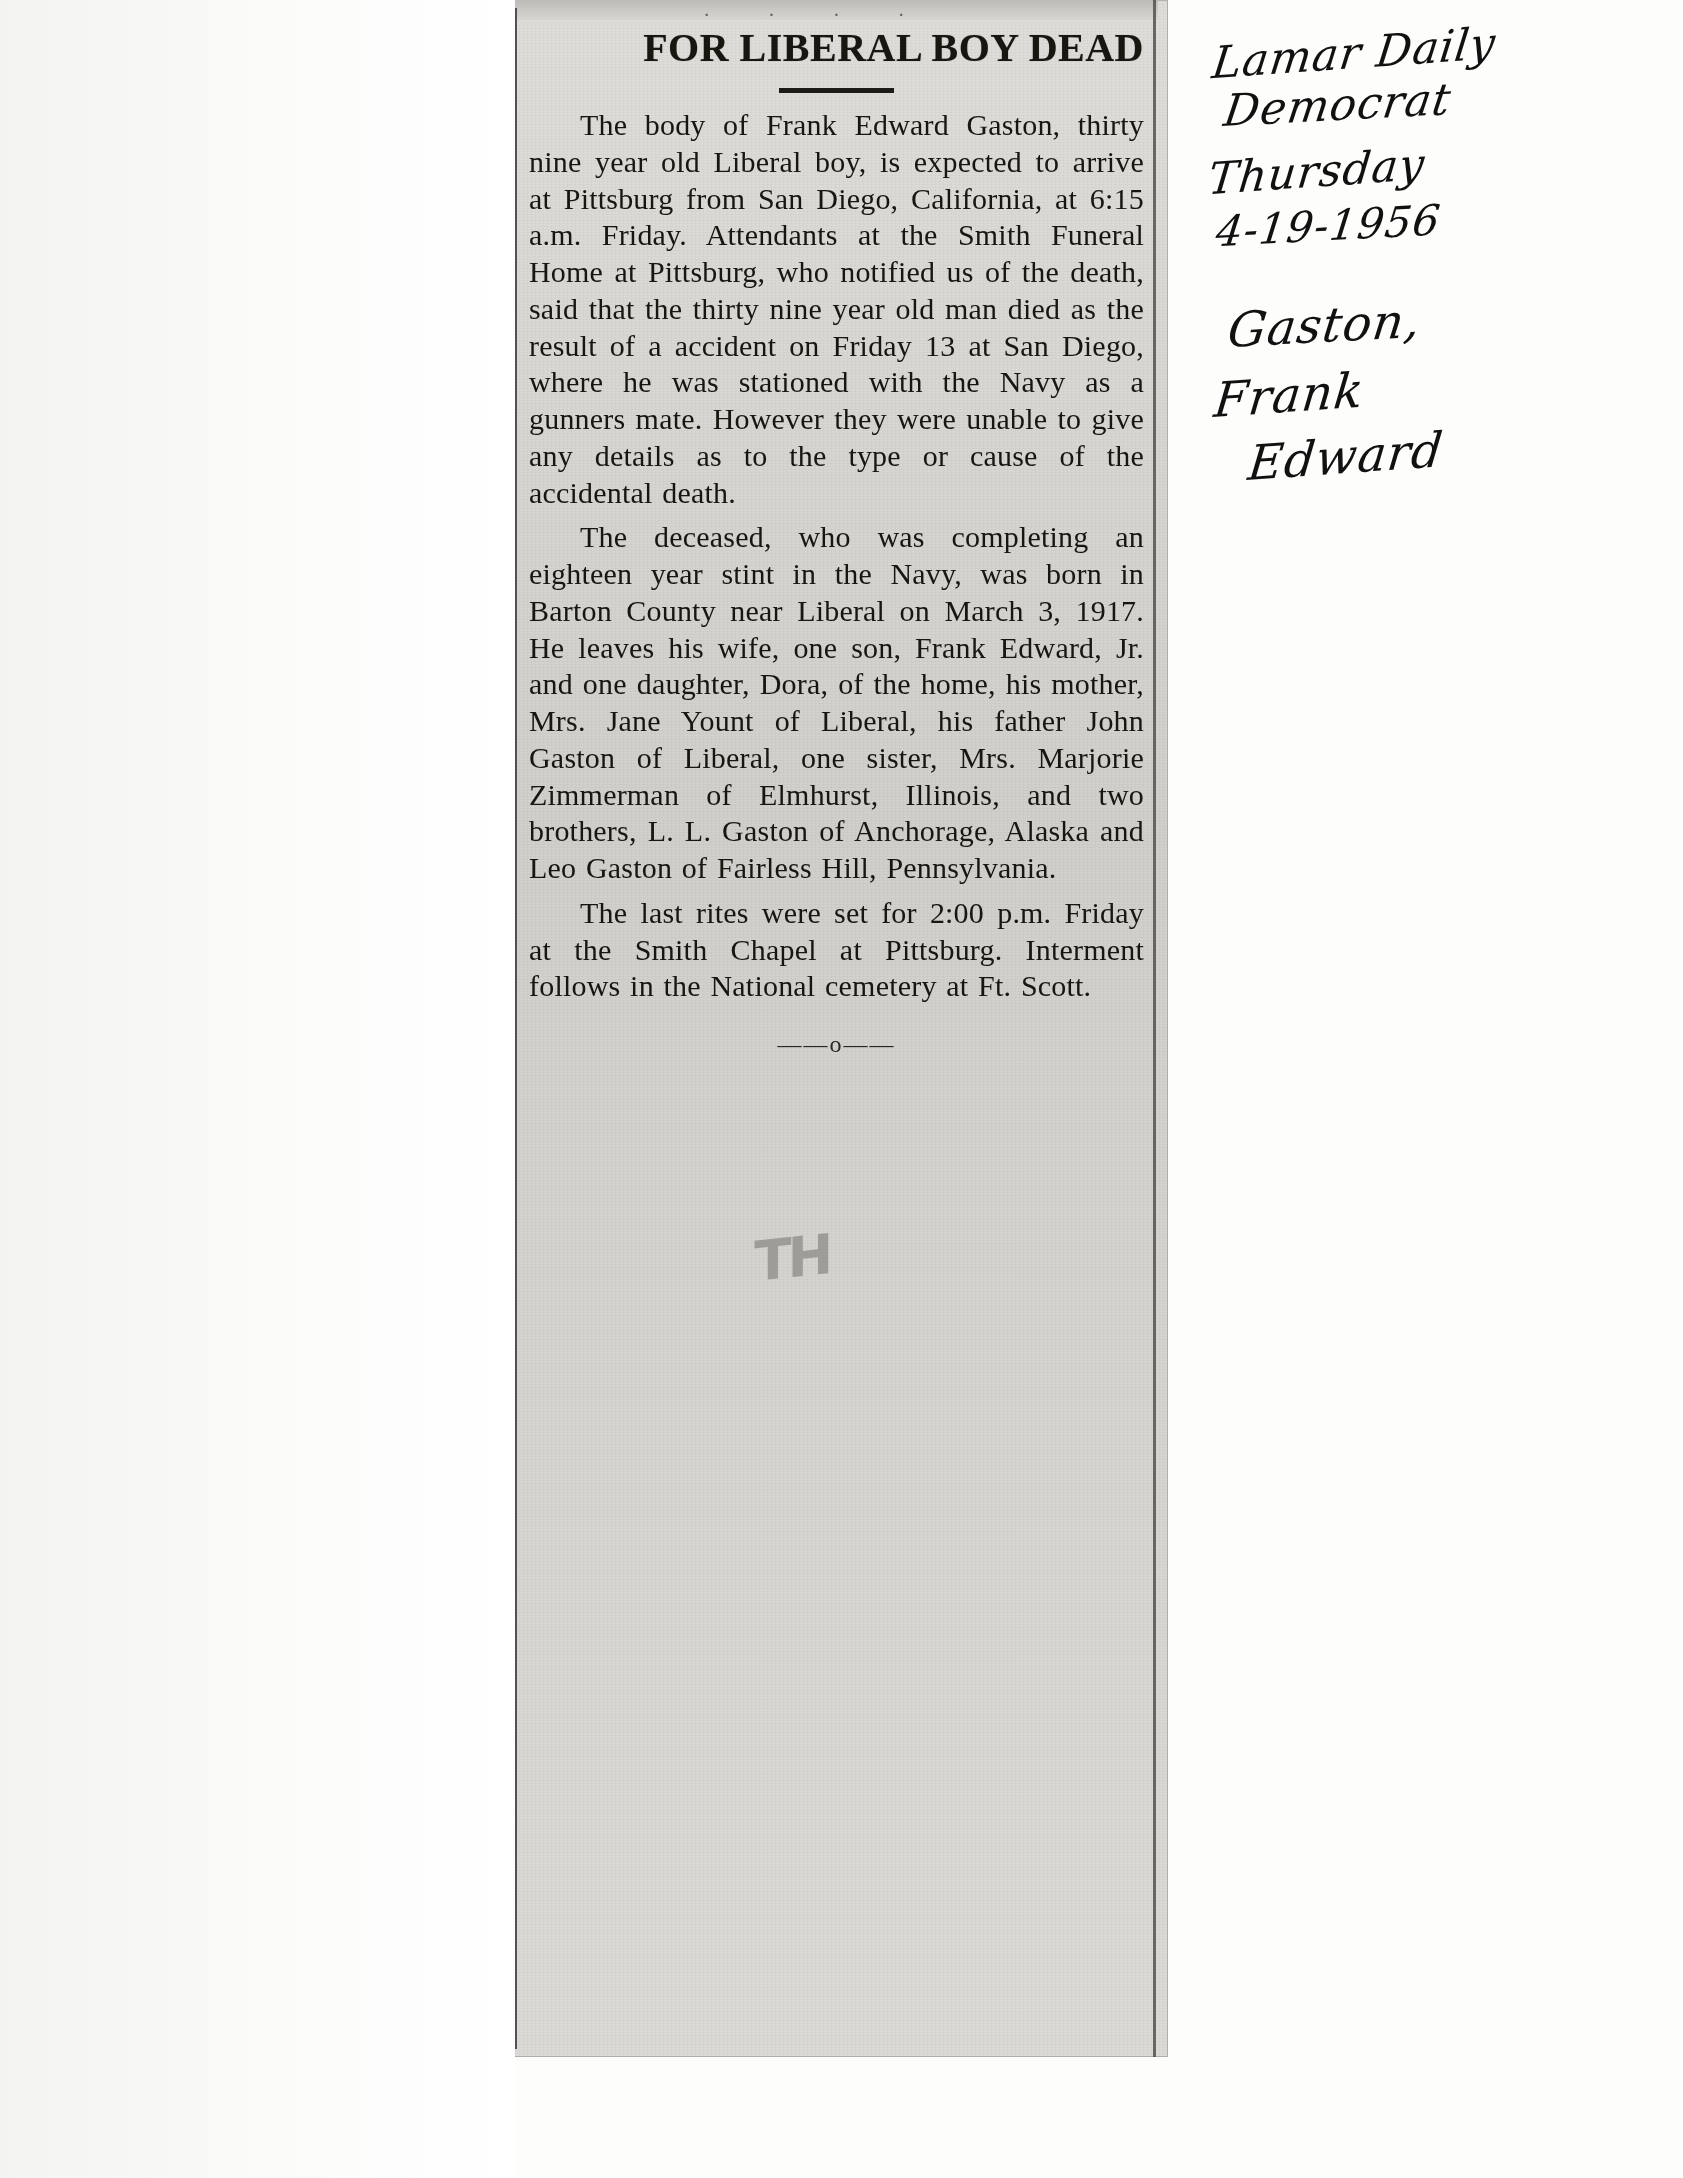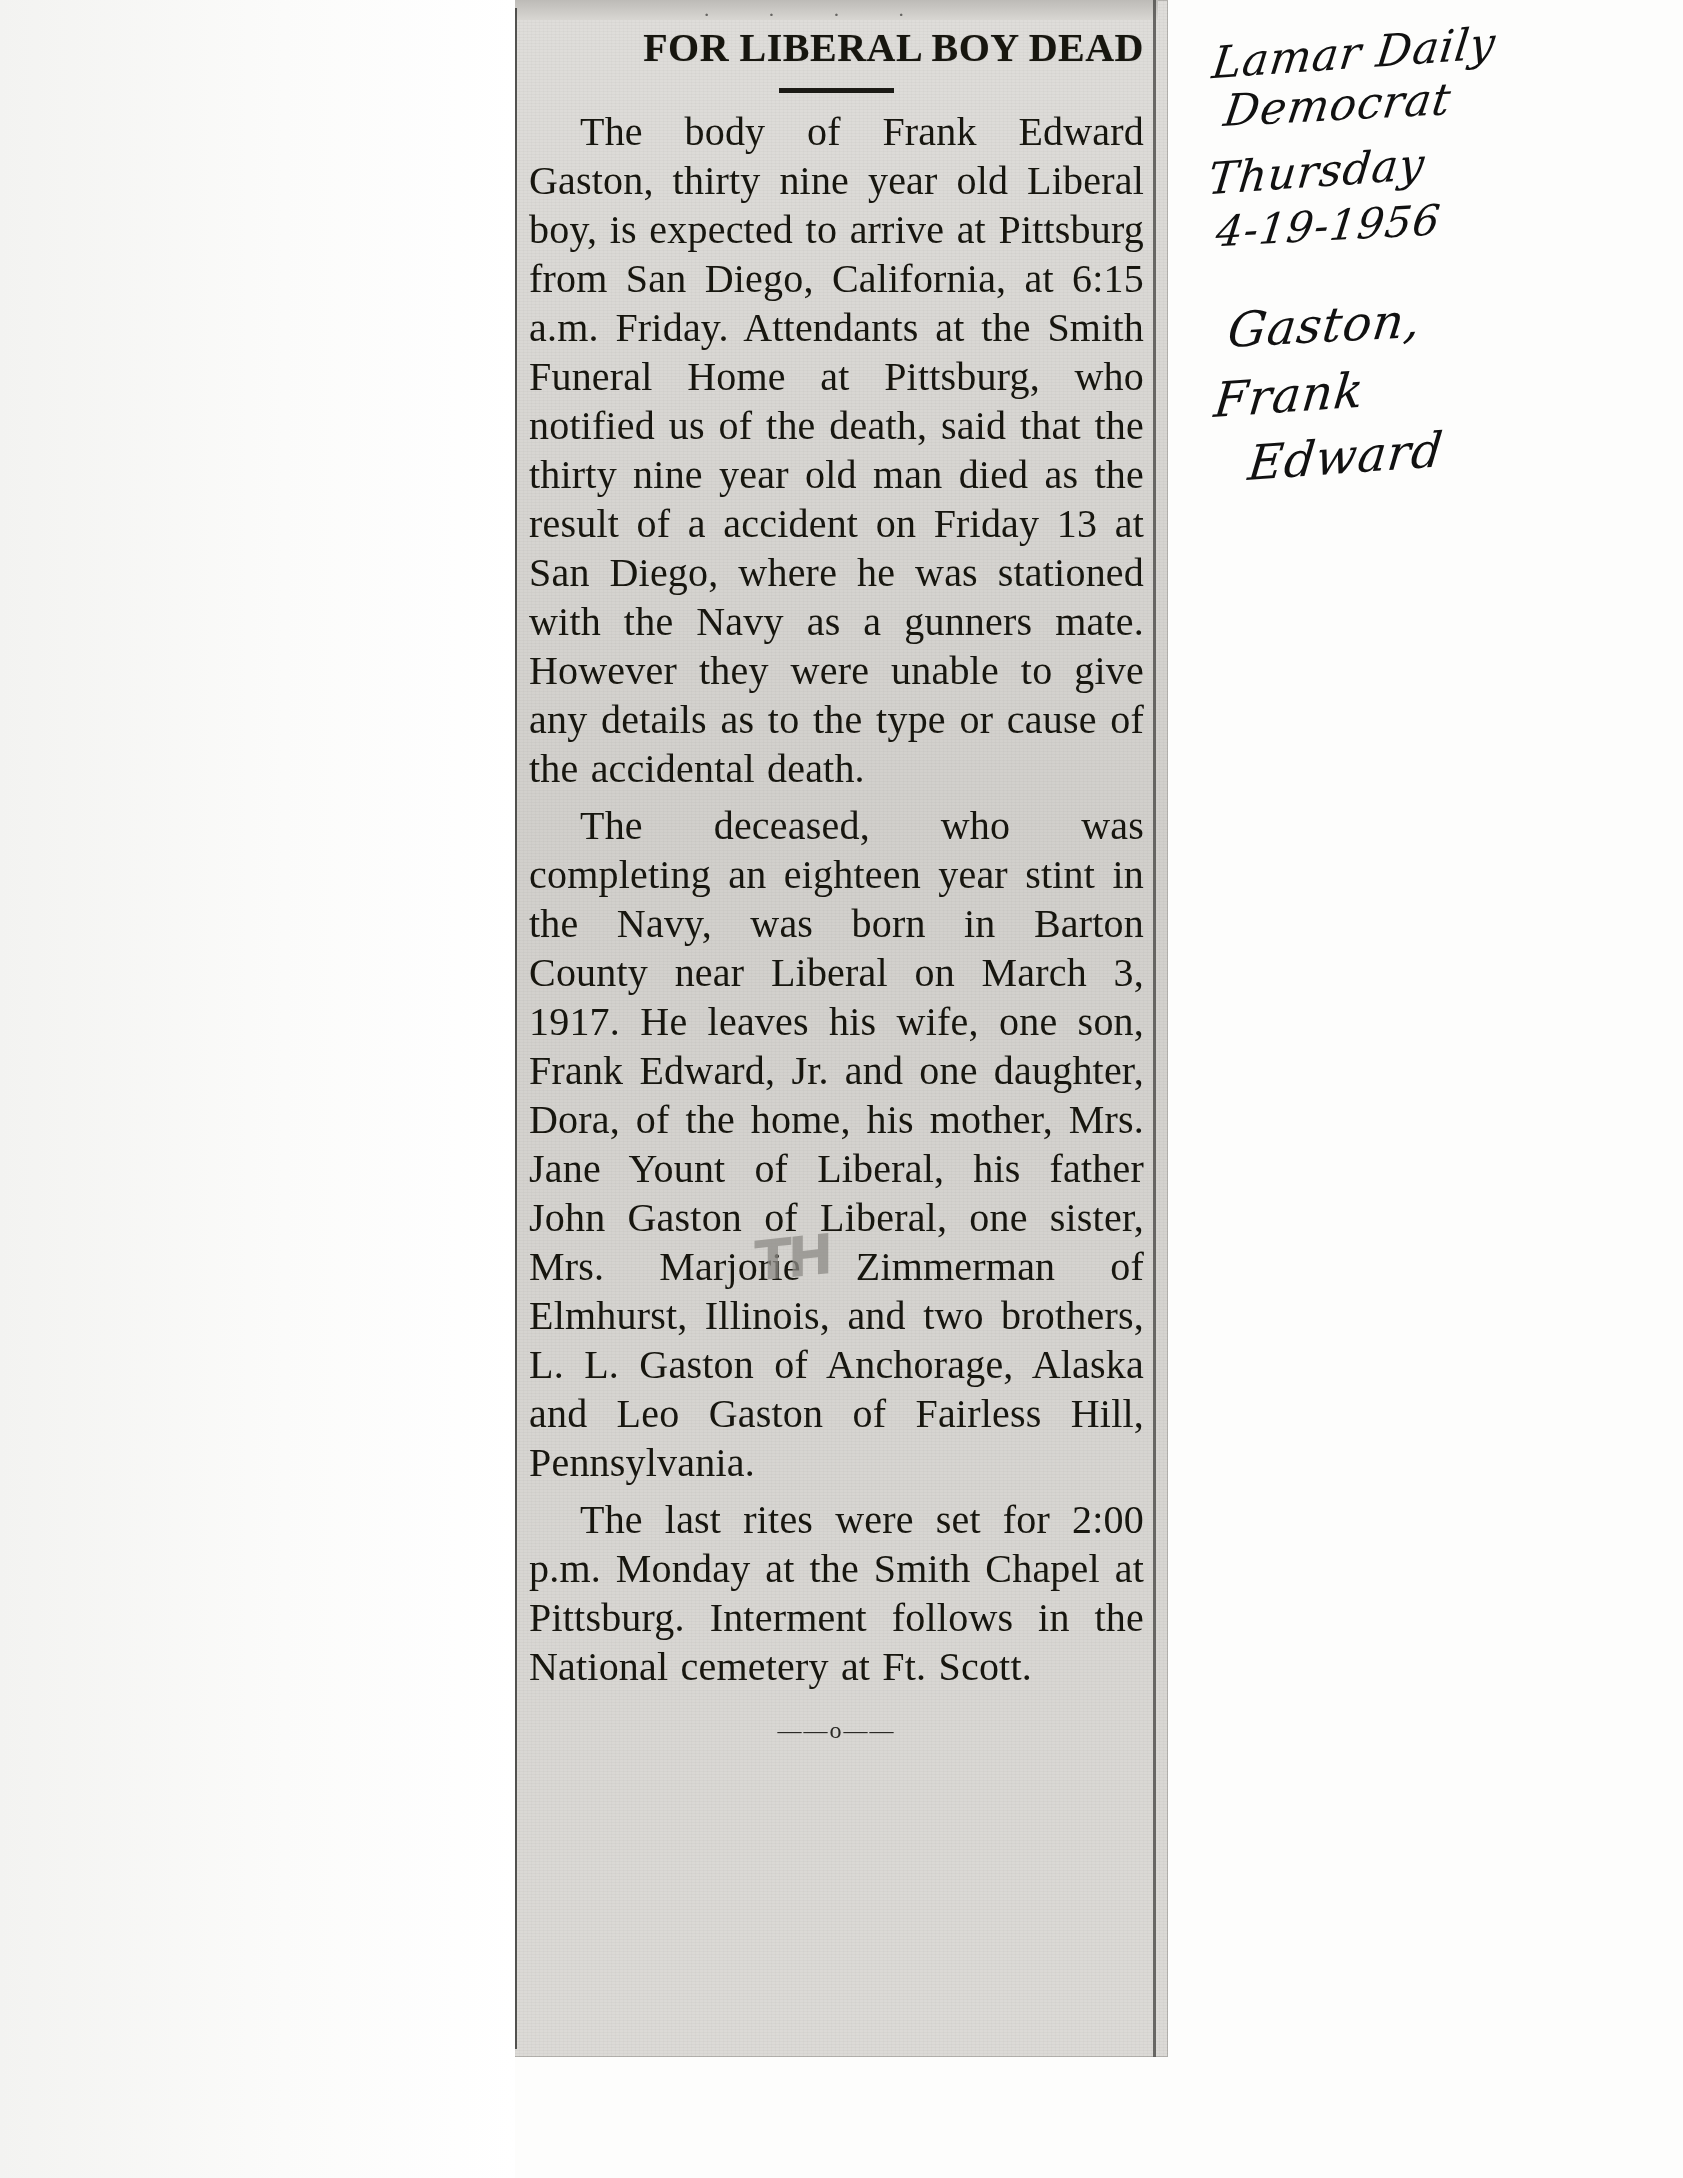--- a/index.html
+++ b/index.html
@@ -129,21 +129,21 @@
   .headline-rule {
     width: 115px;
     height: 5px;
     background: #1c1b16;
     margin: 18px auto 14px auto;
   }
 
   .article p {
     margin: 0;
     font-family: "Liberation Serif", serif;
-    font-size: 40px;
+    font-size: 30px;
     line-height: 1.225;
     color: #17160f;
     text-align: justify;
     text-align-last: left;
     text-indent: 51px;
     word-spacing: 2px;
     letter-spacing: 0.2px;
   }
   .article p + p { margin-top: 8px; }
 
@@ -216,21 +216,21 @@
     <div id="clip-left-rule"></div>
     <div id="clip-right-rule"></div>
 
     <div id="clip-body">
       <h1 class="headline">FOR LIBERAL BOY DEAD</h1>
       <div class="headline-rule"></div>
 
       <div class="article">
         <p>The body of Frank Edward Gaston, thirty nine year old Liberal boy, is expected to arrive at Pittsburg from San Diego, California, at 6:15 a.m. Friday. Attendants at the Smith Funeral Home at Pittsburg, who notified us of the death, said that the thirty nine year old man died as the result of a accident on Friday 13 at San Diego, where he was stationed with the Navy as a gunners mate. However they were unable to give any details as to the type or cause of the accidental death.</p>
         <p>The deceased, who was completing an eighteen year stint in the Navy, was born in Barton County near Liberal on March 3, 1917. He leaves his wife, one son, Frank Edward, Jr. and one daughter, Dora, of the home, his mother, Mrs. Jane Yount of Liberal, his father John Gaston of Liberal, one sister, Mrs. Marjorie Zimmerman of Elmhurst, Illinois, and two brothers, L. L. Gaston of Anchorage, Alaska and Leo Gaston of Fairless Hill, Pennsylvania.</p>
-        <p>The last rites were set for 2:00 p.m. Monday at the Smith Chapel at Pittsburg. Interment follows in the National cemetery at Ft. Scott.</p>
+        <p>The last rites were set for 2:00 p.m. Friday at the Smith Chapel at Pittsburg. Interment follows in the National cemetery at Ft. Scott.</p>
       </div>
 
       <div class="endmark">——o——</div>
     </div>
 
     <div id="pencil-mark">TH</div>
   </div>
 
   <div id="notes">
     <div class="hand hand-line" id="note-source-1">Lamar Daily</div>

